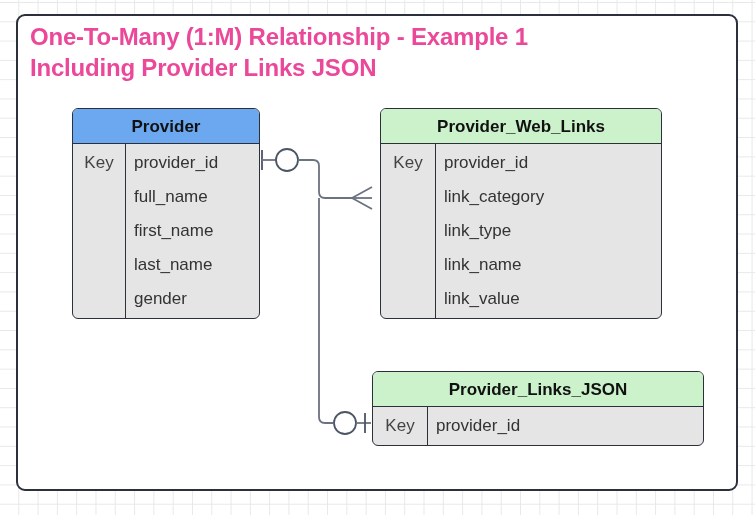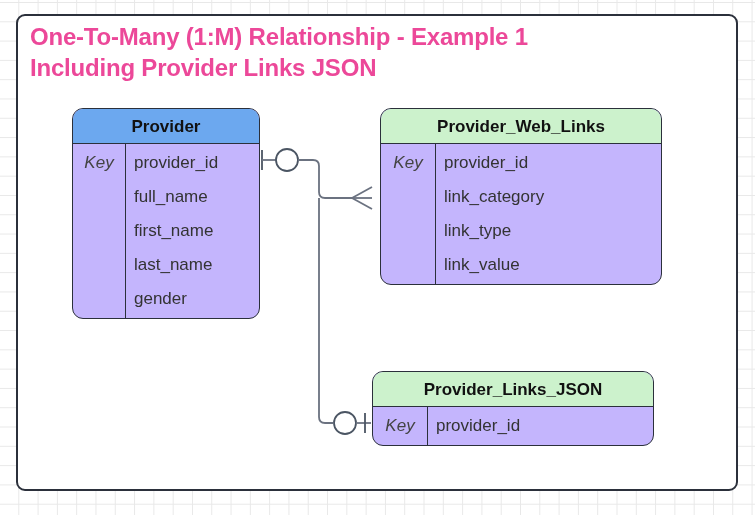--- a/index.html
+++ b/index.html
@@ -54,22 +54,22 @@
     line-height: 1.28;
     letter-spacing: -0.2px;
     white-space: pre-line;
   }
 
   
   .entity {
     position: absolute;
     box-sizing: border-box;
     border: 1.6px solid #2b303b;
-    border-radius: 11px;
-    background: #c4b5fd;
+    border-radius: 6px;
+    background: #e5e5e5;
     overflow: hidden;
   }
   .entity-header {
     box-sizing: border-box;
     height: 35px;
     line-height: 35px;
     text-align: center;
     font-size: 17px;
     font-weight: bold;
     color: #111111;
@@ -80,21 +80,20 @@
 
   .entity-body {
     position: relative;
     display: flex;
   }
   .key-col {
     box-sizing: border-box;
     flex: 0 0 auto;
     border-right: 1.6px solid #2b303b;
     padding-top: 4px;
-    font-style: italic;
   }
   .key-label {
     font-size: 17px;
     color: #444444;
     text-align: center;
     height: 34px;
     line-height: 30px;
   }
   .fields-col {
     flex: 1 1 auto;
@@ -110,21 +109,21 @@
   }
 
   
   #entity-provider {
     left: 72px;  top: 108px;  width: 188px;
   }
   #entity-provider-web-links {
     left: 380px; top: 108px;  width: 282px;
   }
   #entity-provider-links-json {
-    left: 372px; top: 371px;  width: 282px;
+    left: 372px; top: 371px;  width: 332px;
   }
   #entity-provider .key-col           { width: 53px; }
   #entity-provider-web-links .key-col { width: 55px; }
   #entity-provider-links-json .key-col{ width: 55px; }
 
   
   #connectors {
     position: absolute;
     left: 0; top: 0;
     width: 755px; height: 515px;
@@ -160,20 +159,21 @@
 <div class="entity" id="entity-provider-web-links">
   <div class="entity-header green">Provider_Web_Links</div>
   <div class="entity-body">
     <div class="key-col">
       <div class="key-label">Key</div>
     </div>
     <div class="fields-col">
       <div class="field-row">provider_id</div>
       <div class="field-row">link_category</div>
       <div class="field-row">link_type</div>
+      <div class="field-row">link_name</div>
       <div class="field-row">link_value</div>
     </div>
   </div>
 </div>
 
 <div class="entity" id="entity-provider-links-json">
   <div class="entity-header green">Provider_Links_JSON</div>
   <div class="entity-body">
     <div class="key-col">
       <div class="key-label">Key</div>

